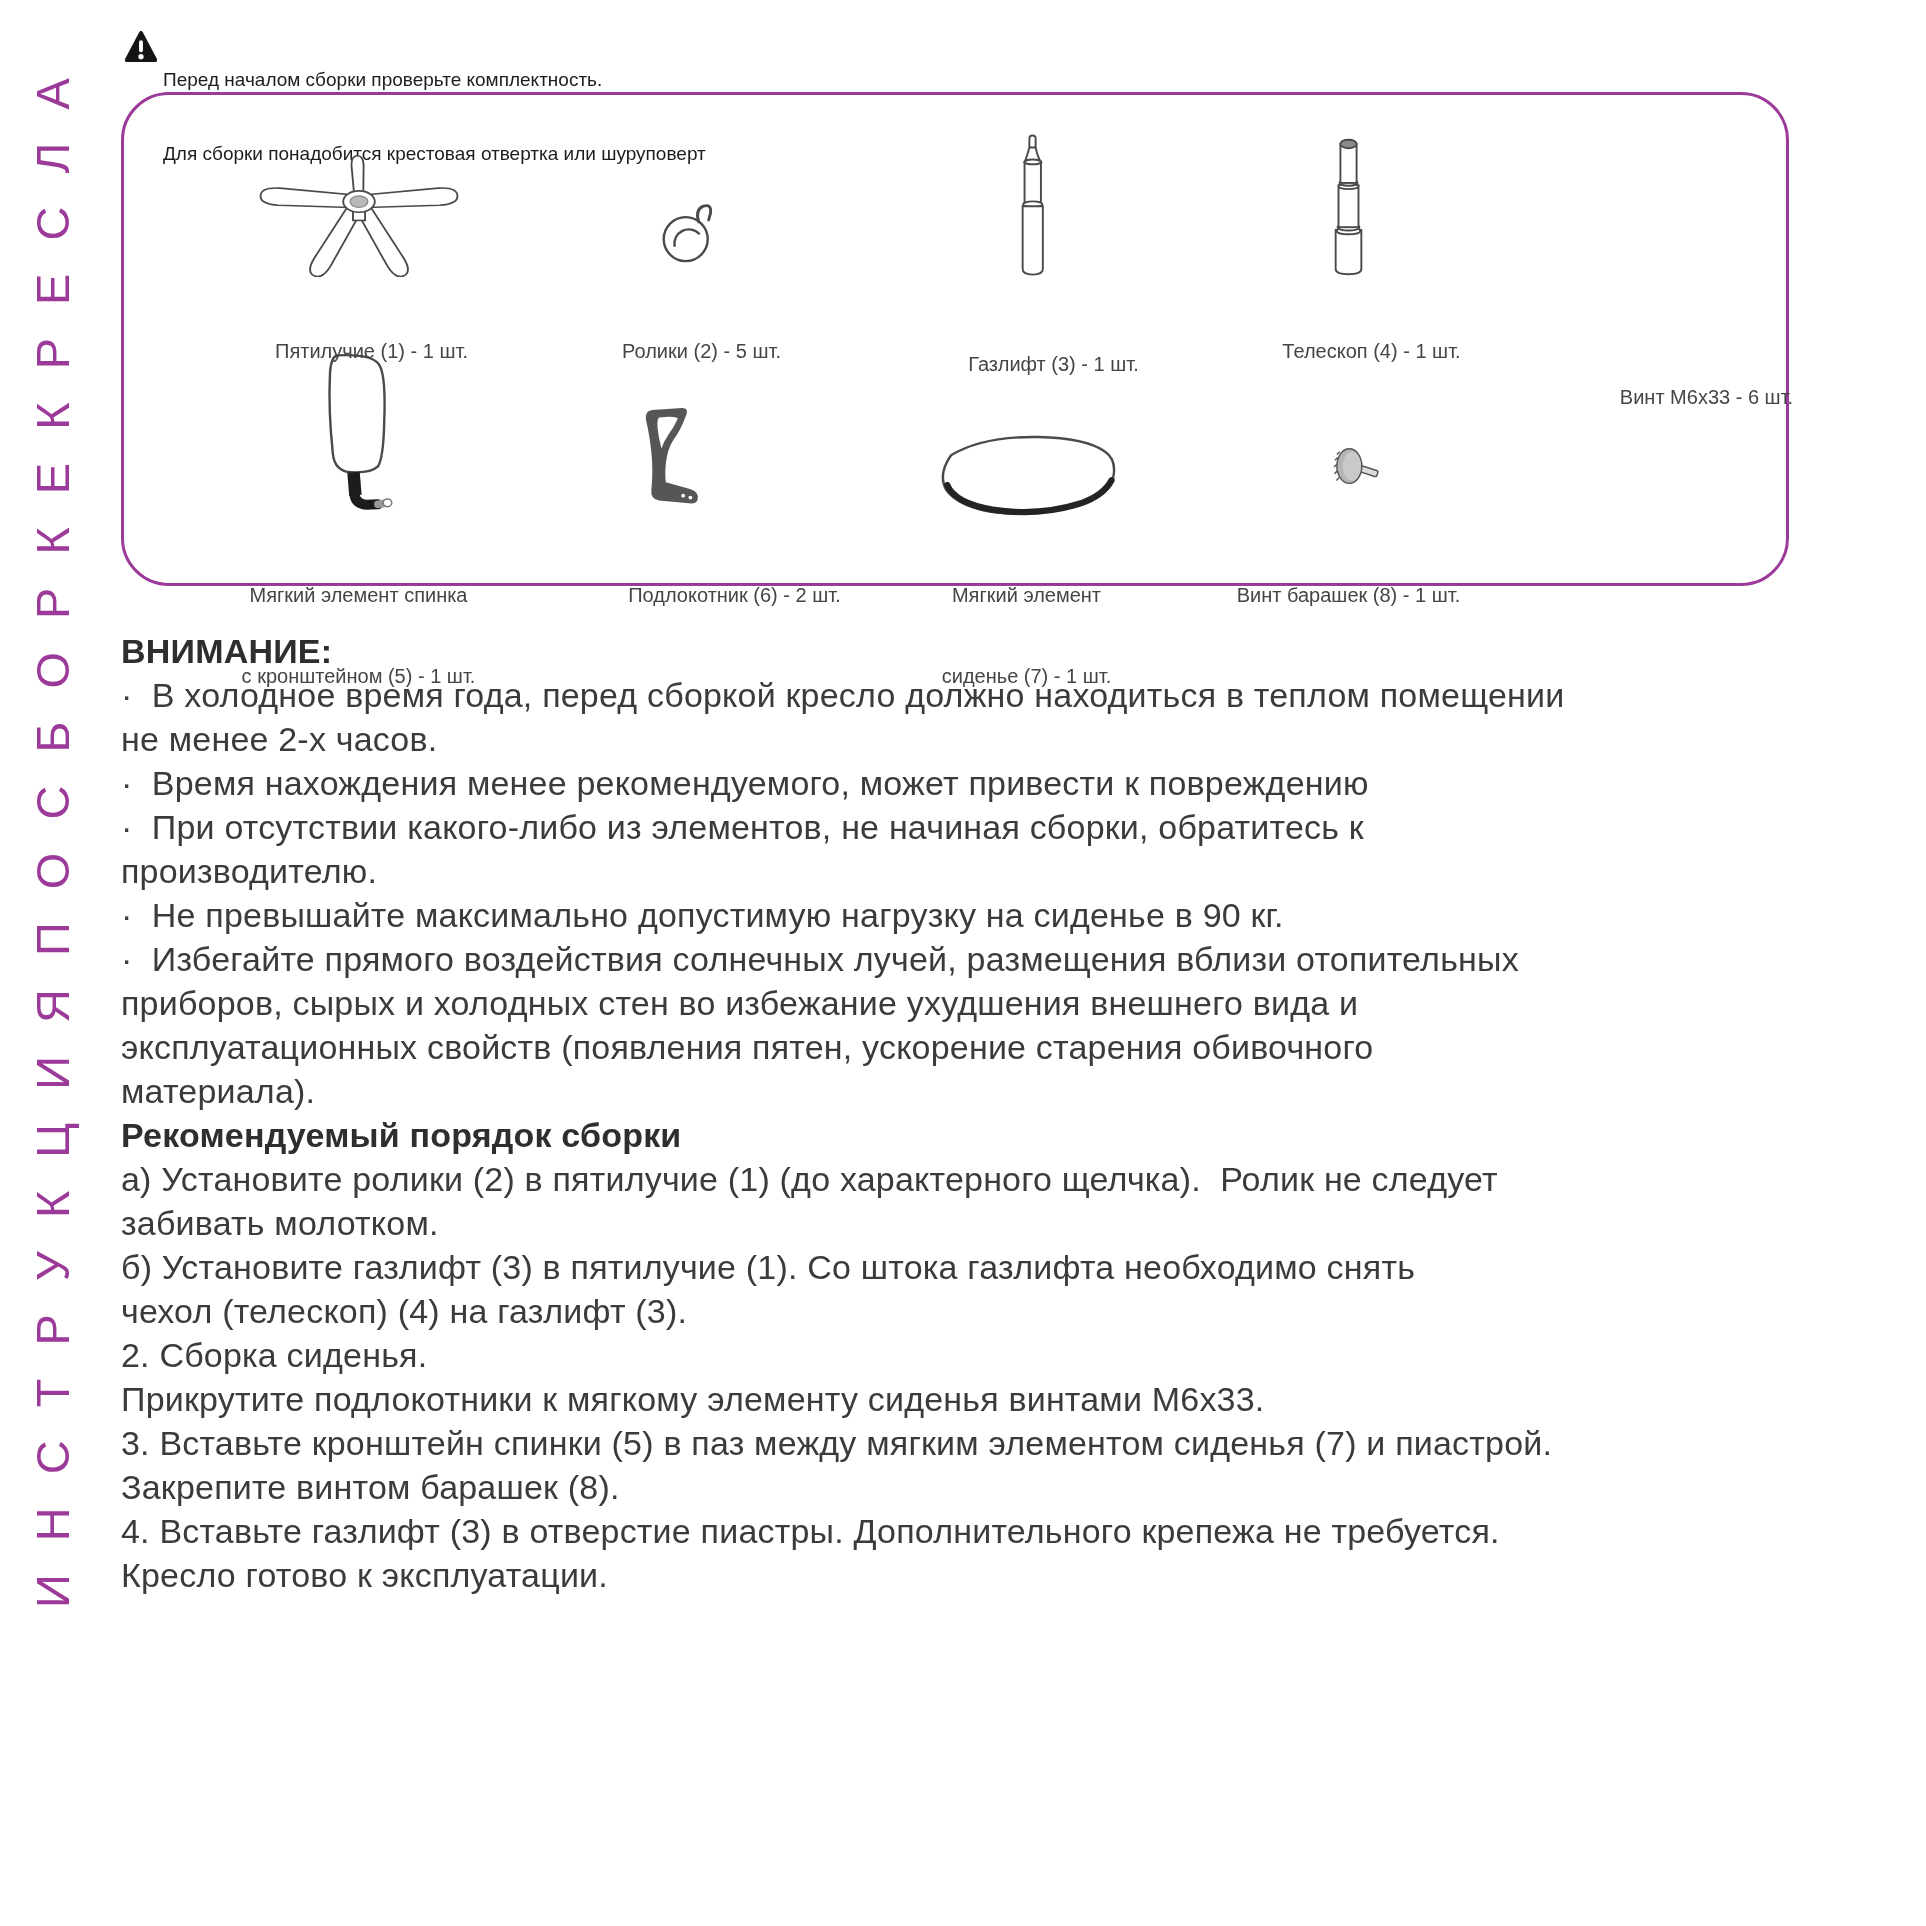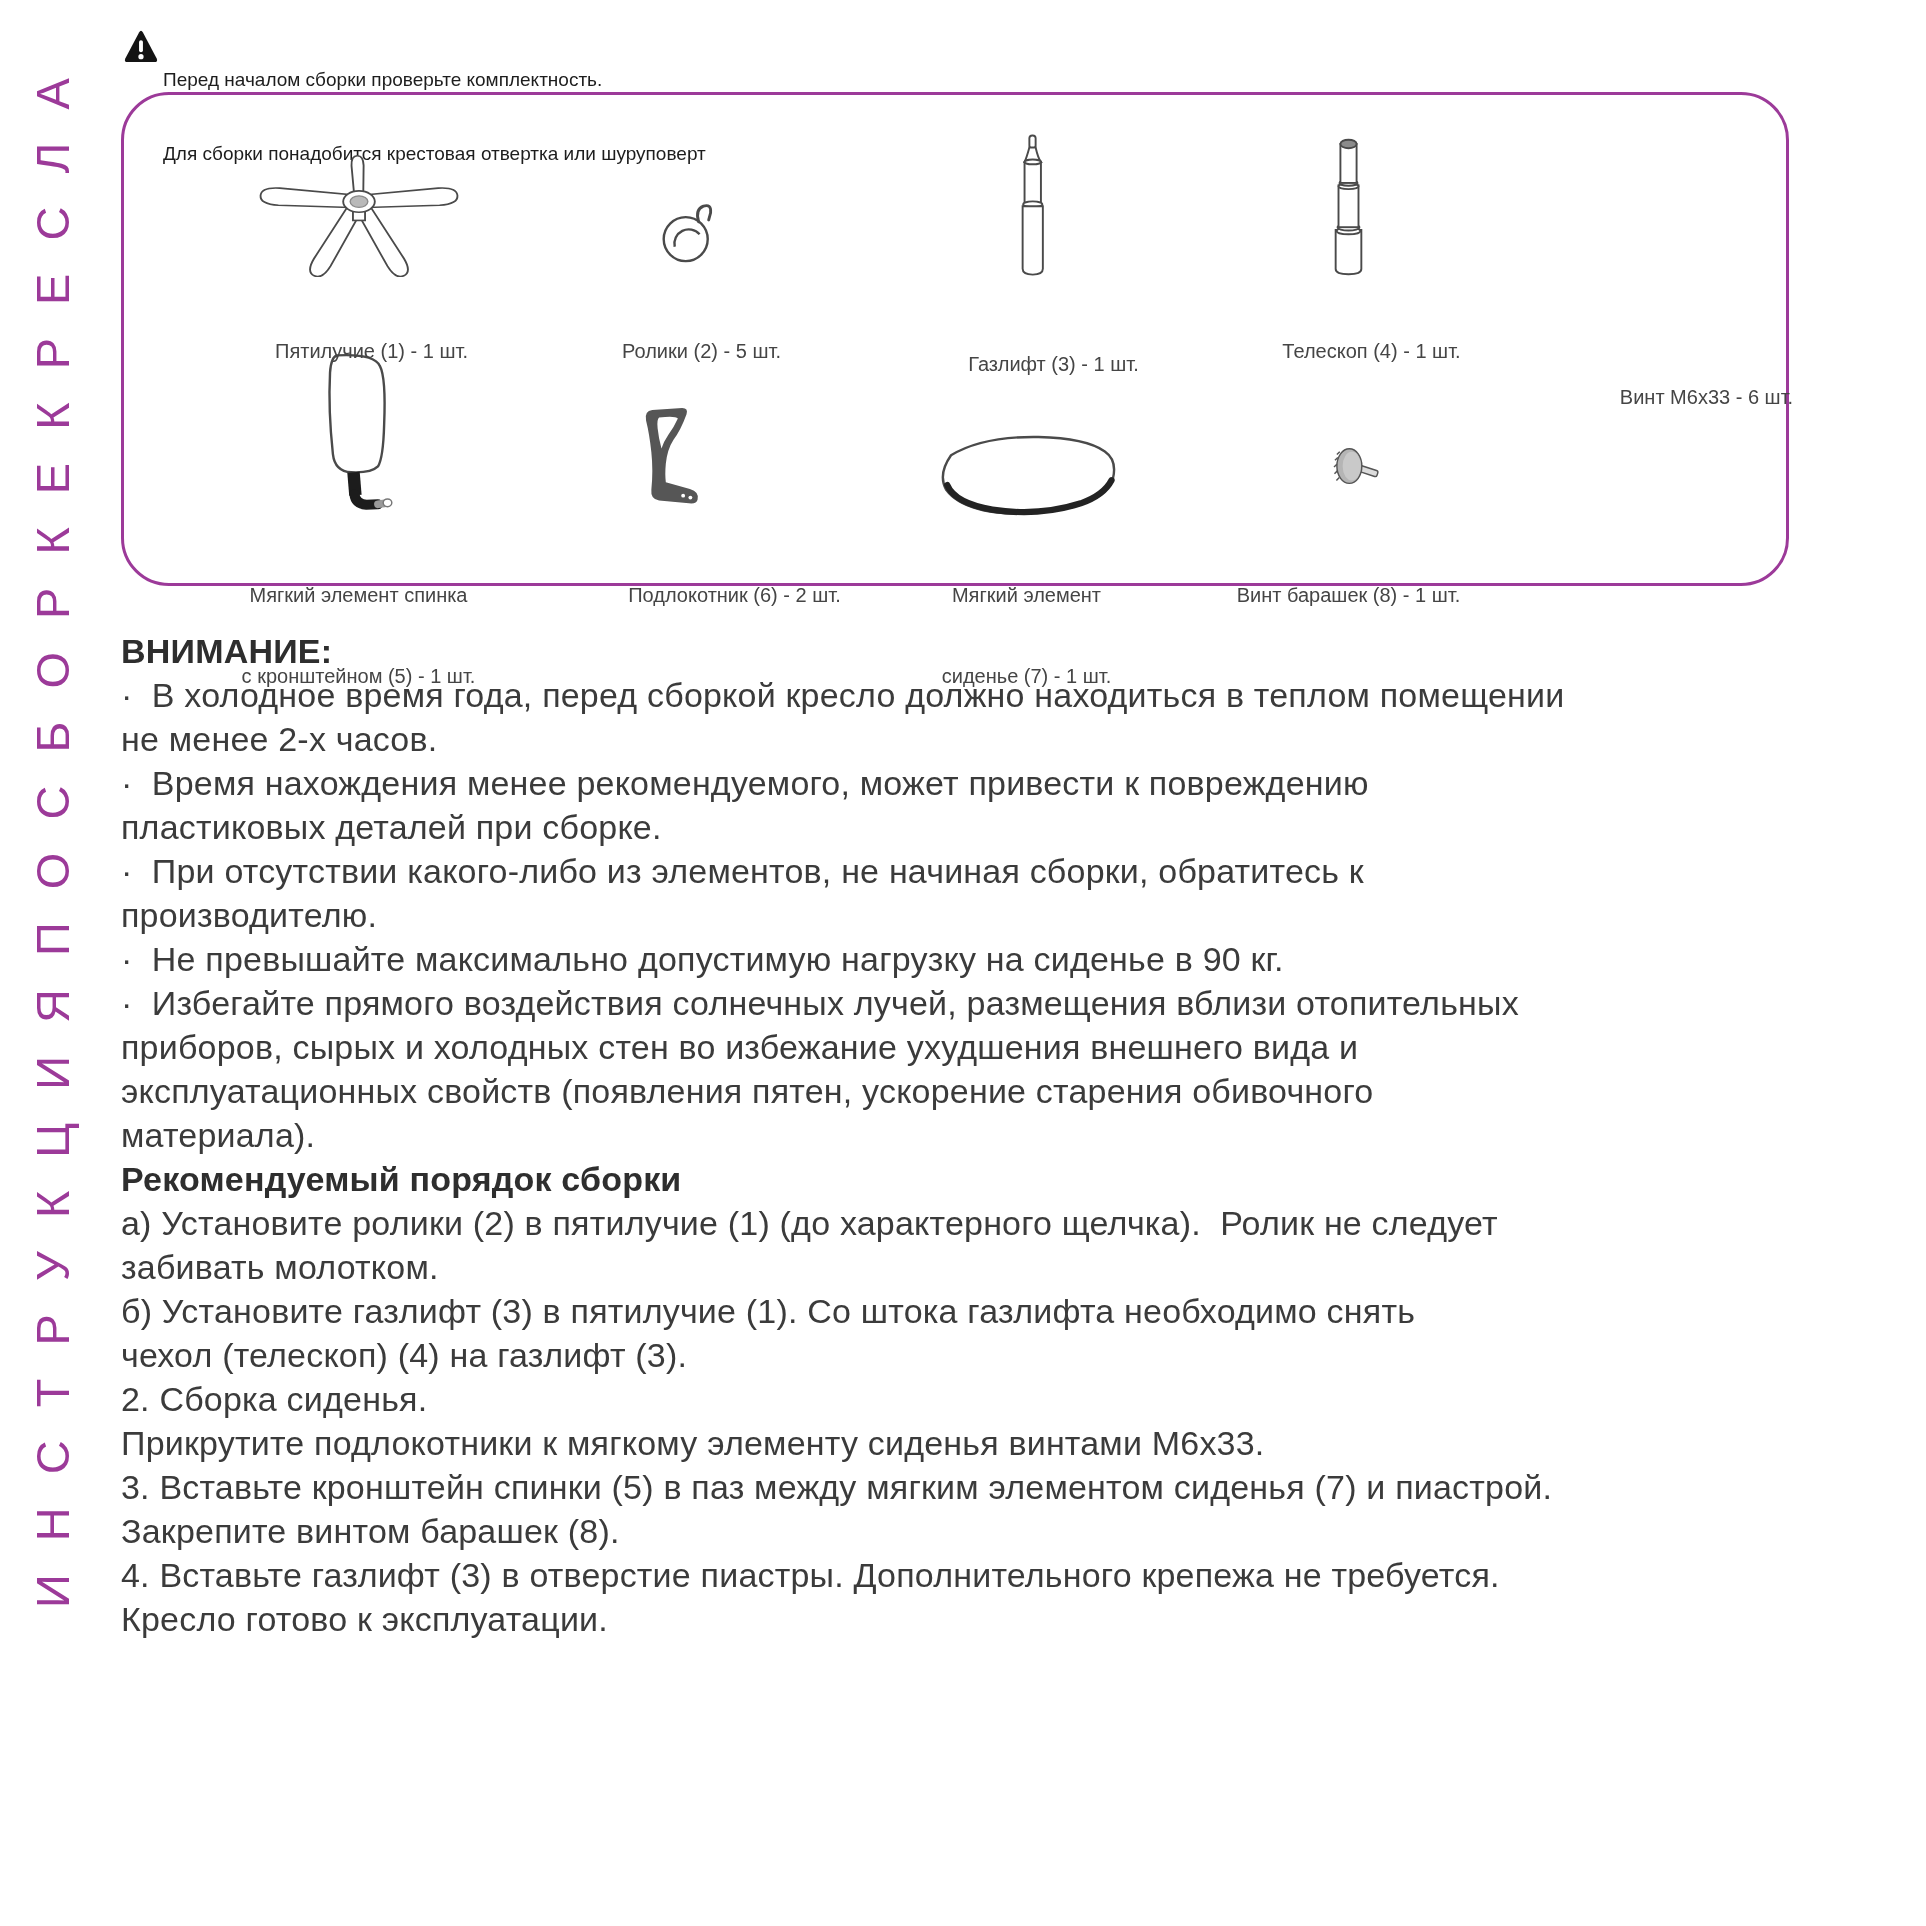--- a/index.html
+++ b/index.html
@@ -203,21 +203,20 @@
       <span>Винт барашек (8) - 1 шт.</span>
     </div>
   </section>
 
   <main class="content">
     <div id="instruction-lines">
         <div class="iline bold">ВНИМАНИЕ:</div>
         <div class="iline">·  В холодное время года, перед сборкой кресло должно находиться в теплом помещении</div>
         <div class="iline">не менее 2-х часов.</div>
         <div class="iline">·  Время нахождения менее рекомендуемого, может привести к повреждению</div>
-        <div class="iline">пластиковых деталей при сборке.</div>
         <div class="iline">·  При отсутствии какого-либо из элементов, не начиная сборки, обратитесь к</div>
         <div class="iline">производителю.</div>
         <div class="iline">·  Не превышайте максимально допустимую нагрузку на сиденье в 90 кг.</div>
         <div class="iline">·  Избегайте прямого воздействия солнечных лучей, размещения вблизи отопительных</div>
         <div class="iline">приборов, сырых и холодных стен во избежание ухудшения внешнего вида и</div>
         <div class="iline">эксплуатационных свойств (появления пятен, ускорение старения обивочного</div>
         <div class="iline">материала).</div>
         <div class="iline bold">Рекомендуемый порядок сборки</div>
         <div class="iline">а) Установите ролики (2) в пятилучие (1) (до характерного щелчка).  Ролик не следует</div>
         <div class="iline">забивать молотком.</div>

